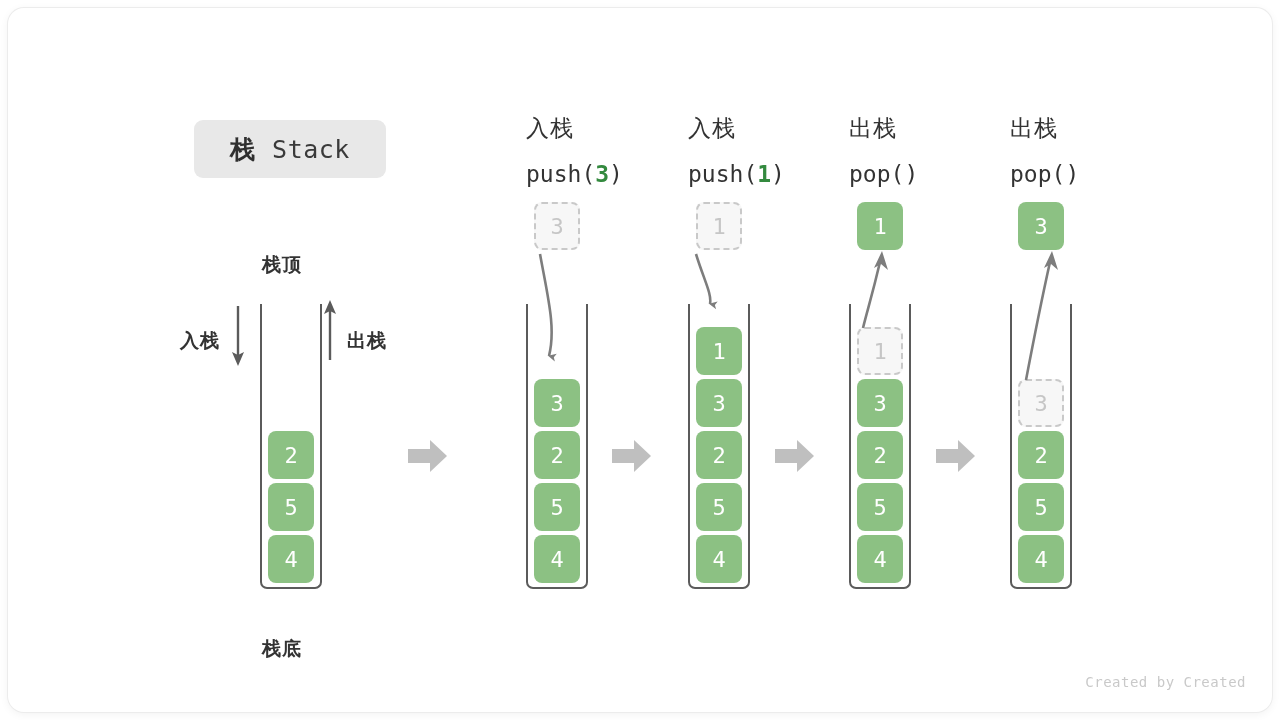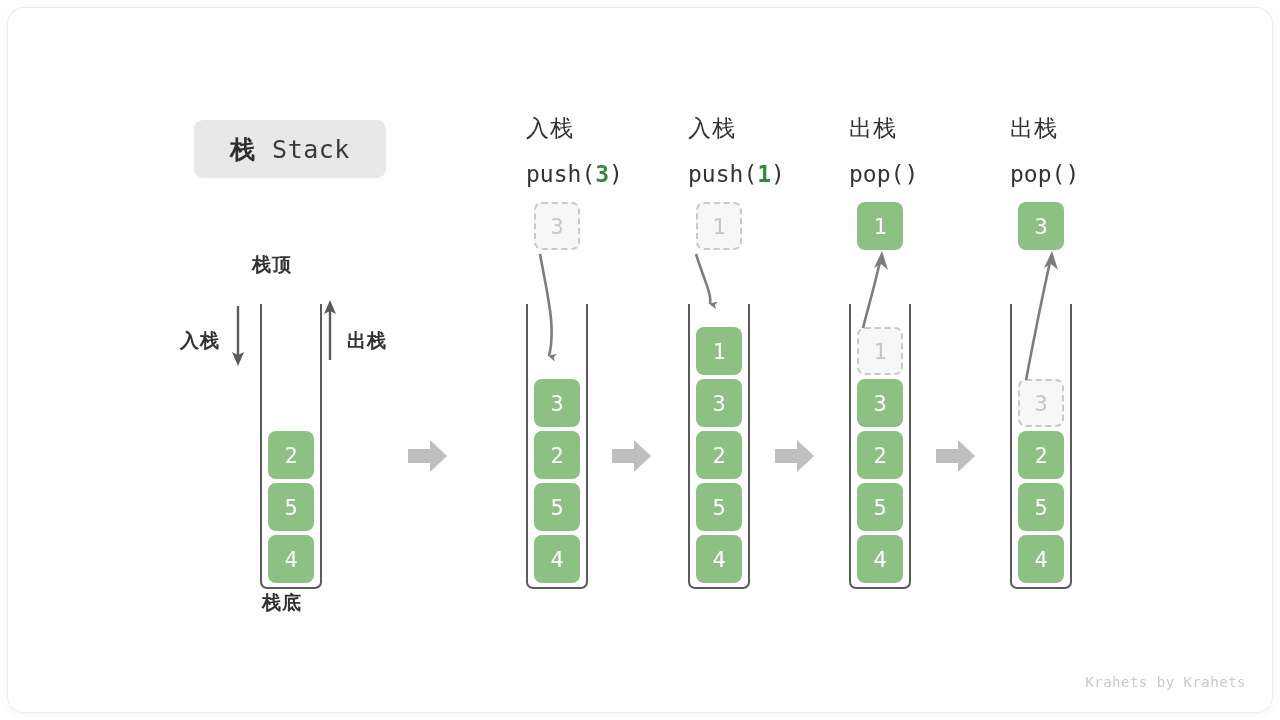--- a/index.html
+++ b/index.html
@@ -155,22 +155,22 @@
 
   
   .edge-label {
     position: absolute;
     font-size: 19px;
     font-weight: bold;
     color: #333333;
     letter-spacing: 1px;
     white-space: nowrap;
   }
-  #label-top    { left: 244px; top: 244px; }
-  #label-bottom { left: 254px; top: 582px; }
+  #label-top    { left: 254px; top: 244px; }
+  #label-bottom { left: 254px; top: 628px; }
   #label-push   { left: 172px; top: 320px; }
   #label-pop    { left: 339px; top: 320px; }
 
   
   #overlay {
     position: absolute;
     left: 0; top: 0;
     width: 1264px;
     height: 704px;
     pointer-events: none;
@@ -301,14 +301,14 @@
 
     <path d="M688,246 C696,272 704,286 702,296" stroke="#7d7d7d" stroke-width="2.6" fill="none" marker-end="url(#ah-up)" transform="translate(0,0)"></path>
 
     <path d="M855,320 C860,300 864,288 872,254" stroke="#7d7d7d" stroke-width="2.6" fill="none"></path>
     <path d="M866,260 L874,243 L880,262 L873,256 Z" fill="#7d7d7d"></path>
 
     <path d="M1018,372 C1026,330 1034,290 1042,254" stroke="#7d7d7d" stroke-width="2.6" fill="none"></path>
     <path d="M1036,260 L1044,243 L1050,262 L1043,256 Z" fill="#7d7d7d"></path>
   </svg>
 
-  <div id="footer">Krahets by Krahets</div>
+  <div id="footer">Created by Created</div>
 </div>
 
 </body></html>

